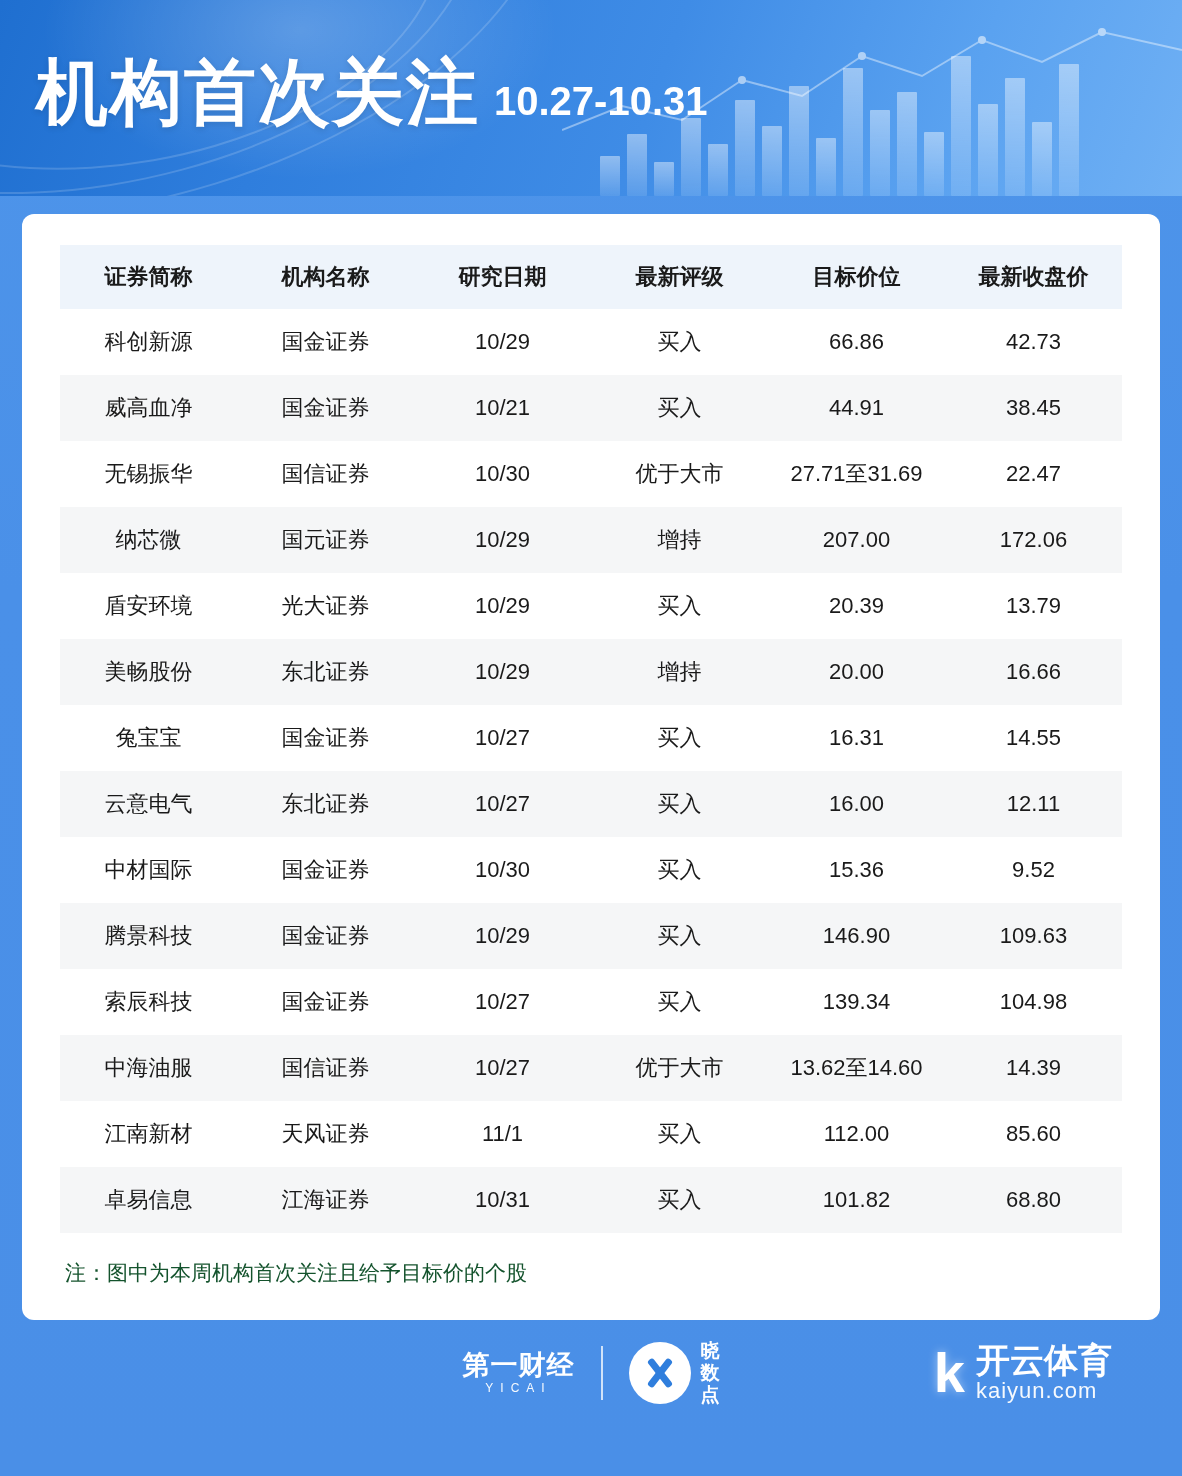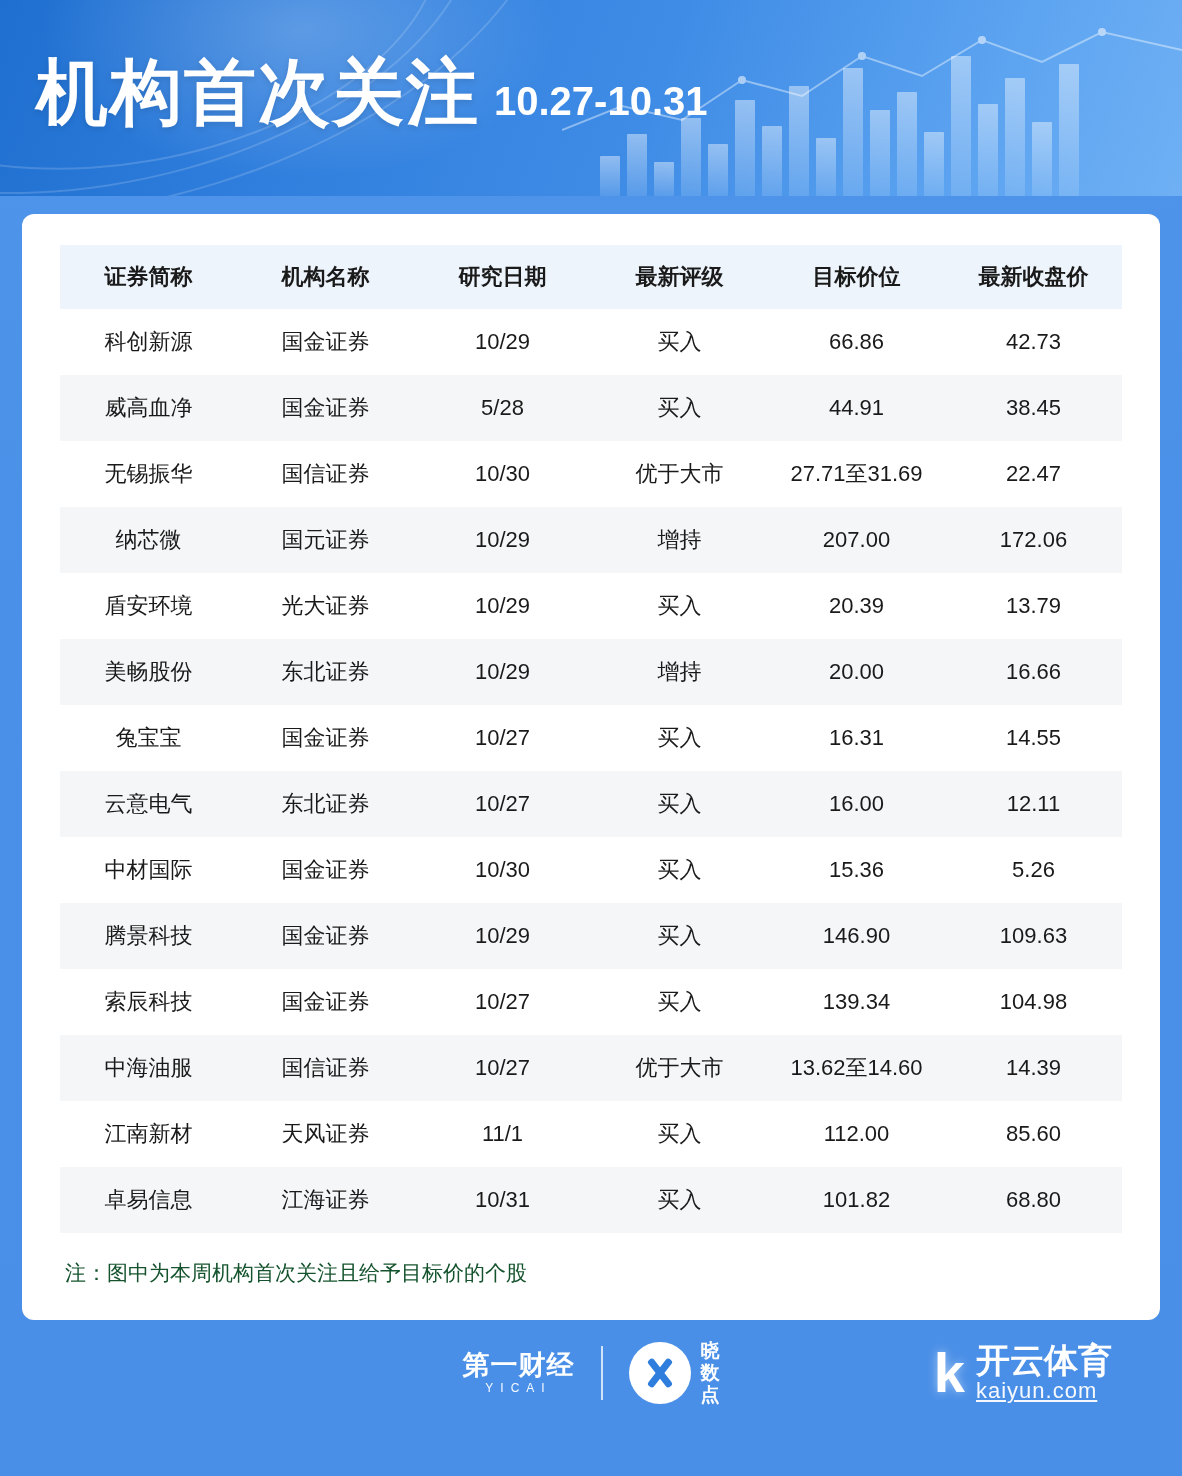--- a/index.html
+++ b/index.html
@@ -232,21 +232,20 @@
   .ky-cn {
     font-size: 34px;
     font-weight: bold;
     color: #ffffff;
   }
   .ky-en {
     font-size: 22px;
     color: #ffffff;
     opacity: 0.95;
     letter-spacing: 1px;
-    text-decoration: underline;
   }
 </style>
 </head>
 <body>
 
 <div class="page">
 
   <div class="banner">
     <div class="glow"></div>
     <div class="swoosh sw1"></div>
@@ -305,21 +304,21 @@
           <td>科创新源</td>
           <td>国金证券</td>
           <td>10/29</td>
           <td>买入</td>
           <td class="target">66.86</td>
           <td>42.73</td>
         </tr>
         <tr>
           <td>威高血净</td>
           <td>国金证券</td>
-          <td>5/28</td>
+          <td>10/21</td>
           <td>买入</td>
           <td class="target">44.91</td>
           <td>38.45</td>
         </tr>
         <tr>
           <td>无锡振华</td>
           <td>国信证券</td>
           <td>10/30</td>
           <td>优于大市</td>
           <td class="target">27.71至31.69</td>
@@ -364,21 +363,21 @@
           <td>买入</td>
           <td class="target">16.00</td>
           <td>12.11</td>
         </tr>
         <tr>
           <td>中材国际</td>
           <td>国金证券</td>
           <td>10/30</td>
           <td>买入</td>
           <td class="target">15.36</td>
-          <td>5.26</td>
+          <td>9.52</td>
         </tr>
         <tr>
           <td>腾景科技</td>
           <td>国金证券</td>
           <td>10/29</td>
           <td>买入</td>
           <td class="target">146.90</td>
           <td>109.63</td>
         </tr>
         <tr>

